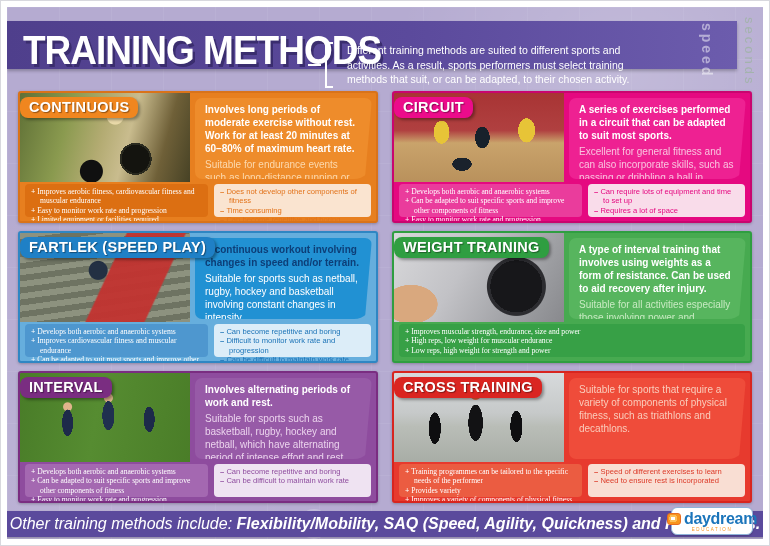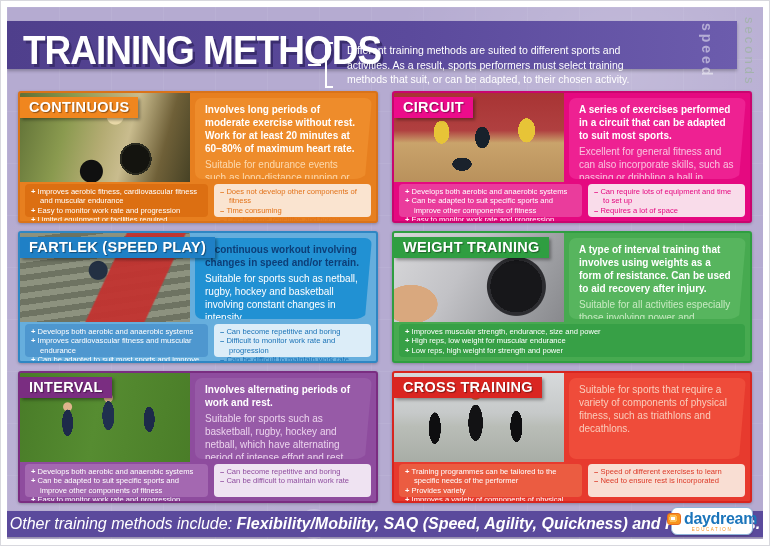--- a/index.html
+++ b/index.html
@@ -76,20 +76,21 @@
   }
   .panel-top { position:absolute; left:0; right:0; top:0; height:89px; }
   .photo { position:absolute; left:0; top:0; width:170px; height:89px; }
   .title-box {
     position:absolute; left:0; top:4px; z-index:3;
     background:var(--title); color:#fff;
     font-weight:bold; font-size:14.5px; letter-spacing:0.3px;
     padding:2px 9px 3px; white-space:nowrap;
     text-shadow:1px 1px 1px rgba(0,0,0,0.4);
     box-shadow:2px 2px 3px rgba(0,0,0,0.35);
+    border-radius:8px;
   }
   .desc {
     position:absolute; left:175px; right:4px; top:5px; bottom:3px;
     background:var(--descbg);
     border-radius:7px 7px 18px 7px;
     clip-path:polygon(0 0, 100% 0, 96% 100%, 0 100%);
     padding:5px 12px 4px 10px;
   }
   .desc p { margin:0; font-size:10px; line-height:1.3; }
   .desc .desc-bold { font-weight:bold; color:var(--descbold); margin-bottom:3px; }
@@ -97,21 +98,21 @@
 
   .panel-bottom {
     position:absolute; left:0; right:0; top:89px; bottom:0;
     display:flex; gap:6px; padding:2px 5px 4px;
   }
   .panel-bottom ul {
     margin:0; list-style:none;
     font-size:7.6px; line-height:1.24;
     border-radius:4px; padding:3px 6px;
   }
-  .pros { flex:1.18; background:var(--prosbg); color:#ffffff; }
+  .pros { flex:1.18; background:var(--prosbg); color:#ffffff;font-family:Liberation Serif, serif; }
   .cons { flex:1;    background:var(--consbg); color:var(--constext); }
   .panel-bottom li { padding-left:9px; text-indent:-9px; }
   .pros li::before { content:"+ "; font-weight:bold; }
   .cons li::before { content:"\2013  "; font-weight:bold; }
 
   
   .photo-0 { background:
     radial-gradient(circle at 68% 74%, #14140f 0 14px, #2a2a1f 14px 16px, transparent 16px),
     radial-gradient(circle at 42% 88%, #101010 0 11px, transparent 12px),
     radial-gradient(circle at 56% 26%, #e9d9a8 0 8px, transparent 9px),

